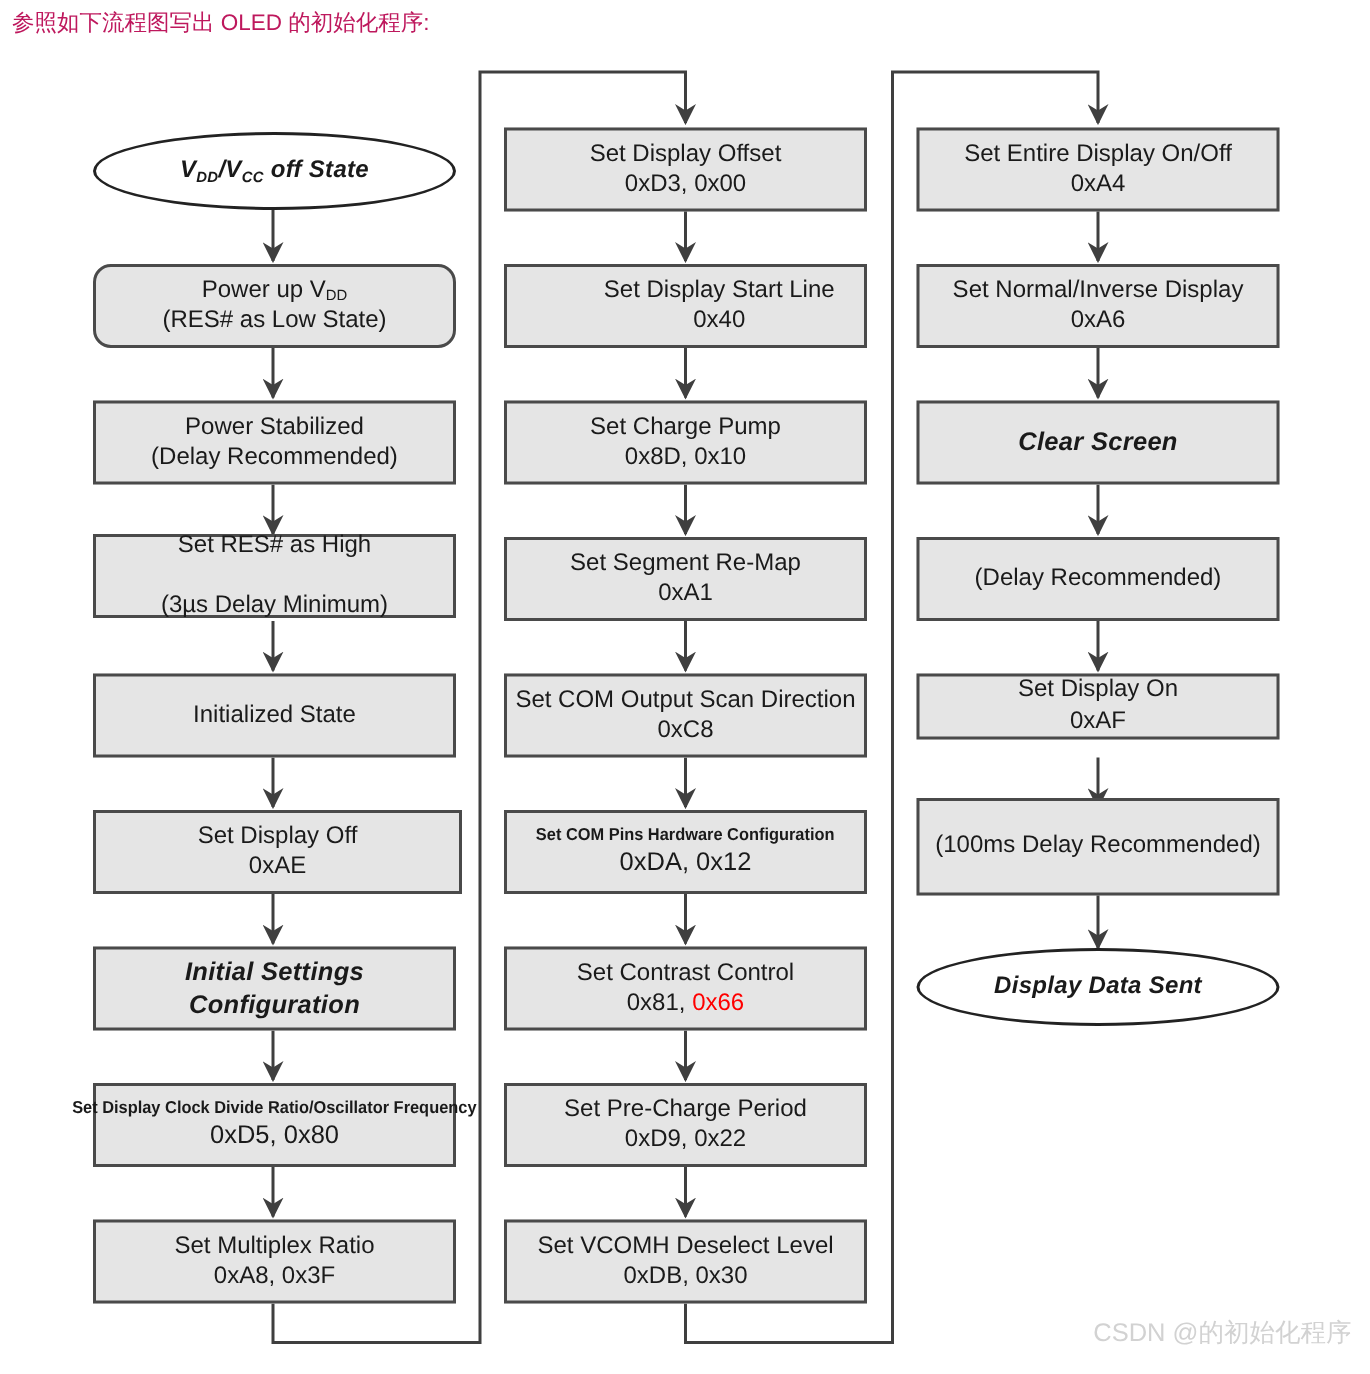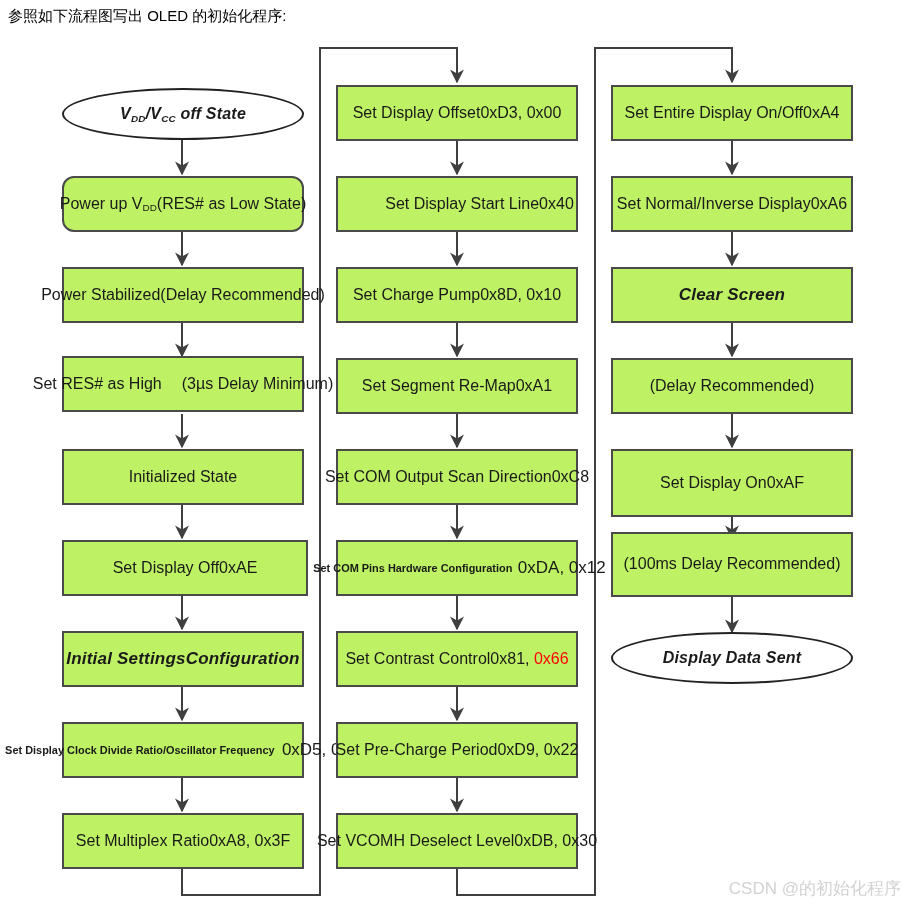--- a/index.html
+++ b/index.html
@@ -11,35 +11,35 @@
     position: relative;
     font-family: "Liberation Sans", "DejaVu Sans", sans-serif;
     color: #1a1a1a;
     overflow: hidden;
   }
   #caption {
     position: absolute;
     left: 8px; top: 6px;
     font-size: 15px;
     line-height: 20px;
-    color: #000000;
+    color: #be185d;
     white-space: nowrap;
   }
   #flow {
     position: absolute;
     left: 0; top: 0;
     width: 913px; height: 916px;
   }
   .box {
     position: absolute;
     box-sizing: border-box;
     border: 2px solid #4a4a4a;
-    background: #bef264;
+    background: #e5e5e5;
     display: flex;
-    flex-direction: row;
+    flex-direction: column;
     align-items: center;
     justify-content: center;
     text-align: center;
     line-height: 1.28;
   }
   .box .l1, .box .l2 {
     display: block;
     white-space: nowrap;
   }
   .t-normal .l1, .t-normal .l2 { font-size: 16px; font-weight: 400; }
@@ -220,21 +220,21 @@
 </div>
 
 <div class="box t-bolditalic" style="left:611px; top:267px; width:242px; height:56px;">
   <span class="l1">Clear Screen</span>
 </div>
 
 <div class="box t-normal" style="left:611px; top:358px; width:242px; height:56px;">
   <span class="l2">(Delay Recommended)</span>
 </div>
 
-<div class="box t-normal" style="left:611px; top:449px; width:242px; height:68px;">
+<div class="box t-normal" style="left:611px; top:449px; width:242px; height:44px;justify-content:flex-end;">
   <span class="l1">Set Display On</span>
   <span class="l2">0xAF</span>
 </div>
 
 <div class="box t-normal" style="left:611px; top:532px; width:242px; height:65px;">
   <span class="l1">(100ms Delay Recommended)</span>
 </div>
 
 <div class="ellipse" style="left:611px; top:632px; width:242px; height:52px;">
   <span class="l1">Display Data Sent</span>

